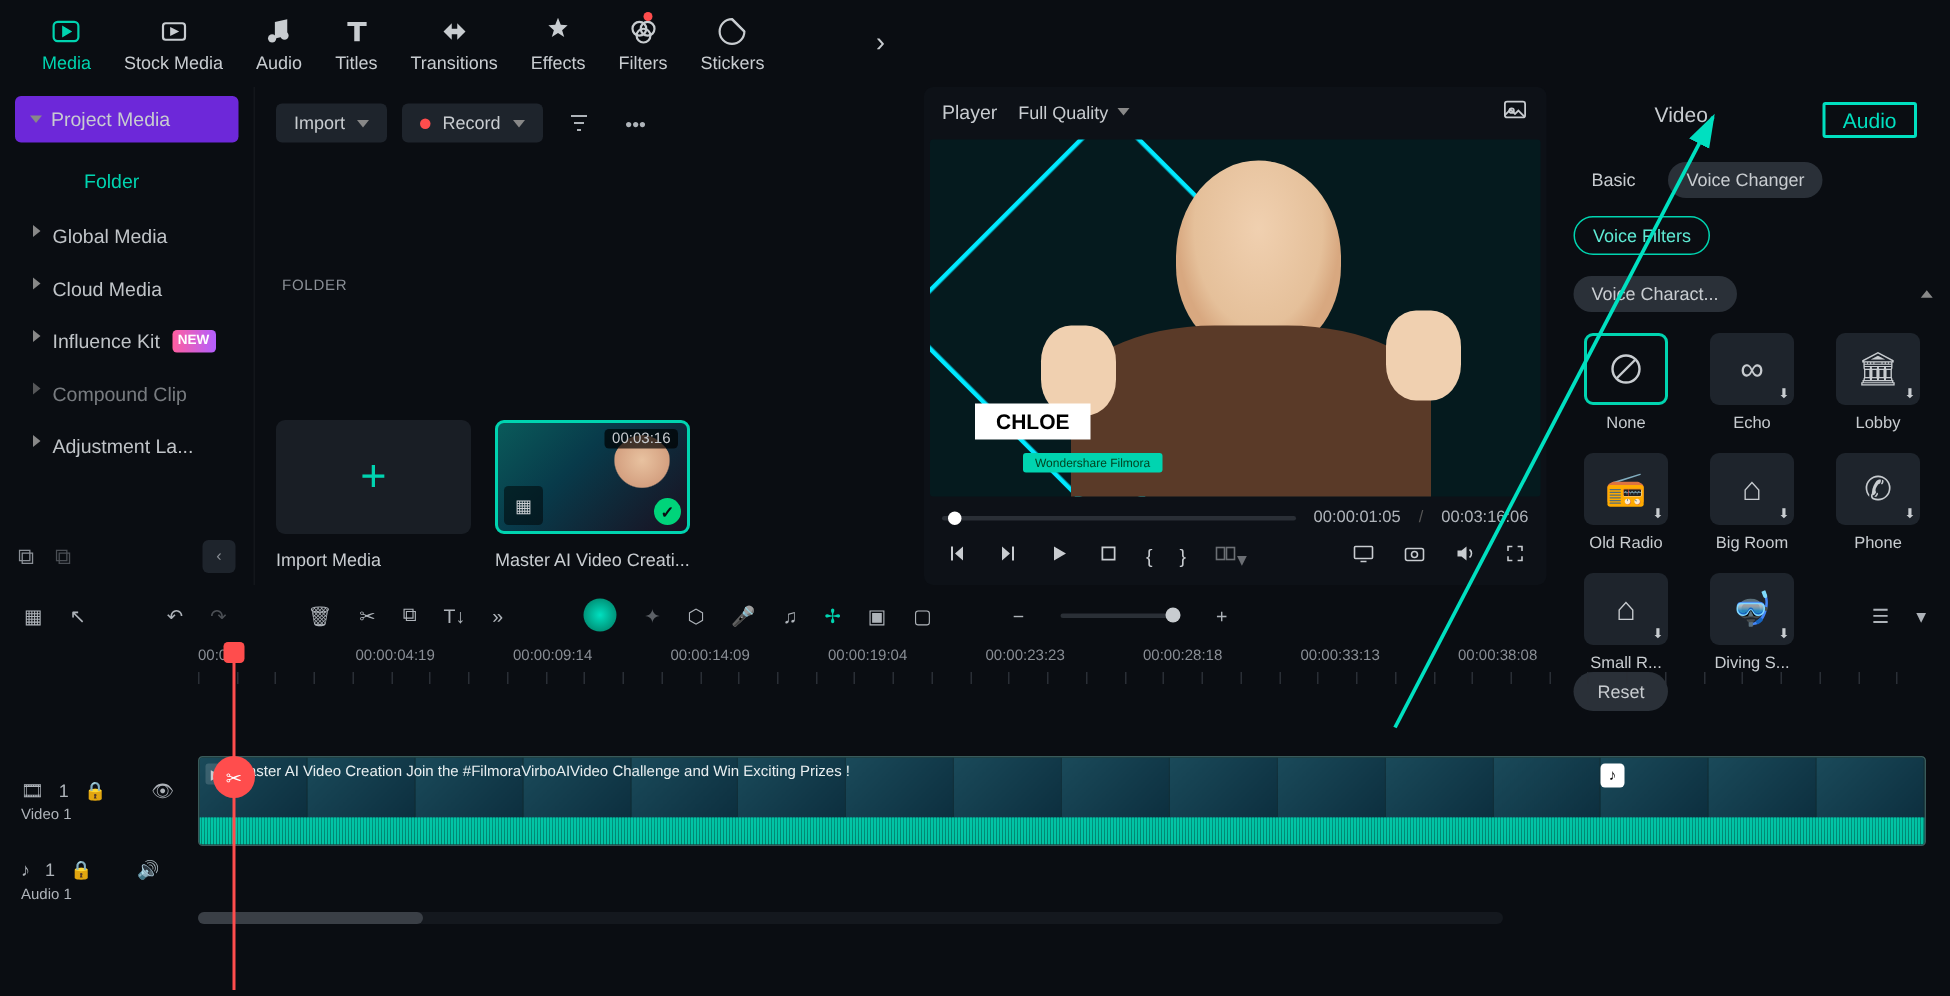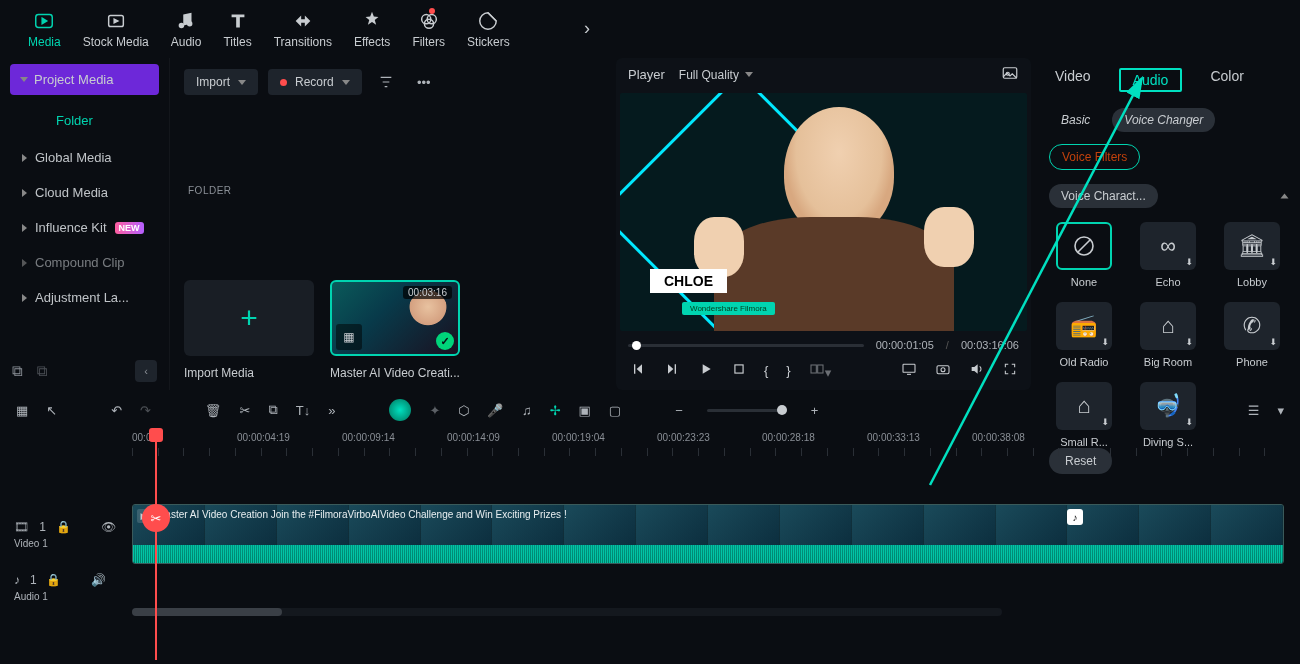--- a/index.html
+++ b/index.html
@@ -13,21 +13,21 @@
 .toolstrip .nxt { position:absolute; right:710px; top:18px; font-size:18px; color:#c8ccd0; }
 .dot-red { position:absolute; top:-2px; right:10px; width:6px; height:6px; border-radius:50%; background:#ff4d4d; }
 .svgicon { width:22px; height:22px; }
 
 
 .main { display:flex; height:332px; }
 .leftpanel { width:610px; display:flex; }
 .sidebar { width:170px; border-right:1px solid rgba(255,255,255,.04); display:flex; flex-direction:column; }
 .sidehead { margin:6px 10px; background:#6d28d9; border-radius:4px; padding:8px 10px; display:flex; align-items:center; gap:6px; font-size:13px; }
 .folderlink { color:#00d4b0; padding:12px 0 12px 56px; font-size:13px; }
-.sideitem { padding:10px 0 10px 22px; font-size:13px; display:flex; align-items:center; gap:8px; color:#c0c4c8; }
+.sideitem { padding:10px 0 10px 22px; font-size:13px; display:flex; gap:8px; color:#c0c4c8; }
 .tri { width:0; height:0; border-top:4px solid transparent; border-bottom:4px solid transparent; border-left:5px solid #888; }
 .tri.dn { border-left:4px solid transparent; border-right:4px solid transparent; border-top:5px solid #888; border-bottom:none; }
 .newbadge { background:linear-gradient(90deg,#ff5fa0,#b45fff); color:#fff; font-size:9px; padding:1px 4px; border-radius:3px; font-weight:600; }
 .sidefoot { margin-top:auto; display:flex; align-items:center; gap:14px; padding:8px 12px; font-size:15px; color:#8a8f96; }
 .collapse { margin-left:auto; background:#1e242c; width:22px; height:22px; border-radius:4px; display:flex; align-items:center; justify-content:center; font-size:11px; }
 
 .browser { flex:1; padding:10px 14px; display:flex; flex-direction:column;justify-content:space-between; }
 .brtop { display:flex; align-items:center; gap:10px; }
 .pill { background:#1e242c; border-radius:4px; padding:6px 12px; display:flex; align-items:center; gap:8px; font-size:12px; }
 .recdot { width:7px; height:7px; border-radius:50%; background:#ff4d4d; }
@@ -64,28 +64,28 @@
 .prog { display:flex; align-items:center; gap:12px; padding:4px 12px; font-size:11px; color:#aeb3b9; }
 .progbar { flex:1; height:3px; background:#2a2f36; border-radius:2px; position:relative; }
 .progdot { width:9px; height:9px; background:#fff; border-radius:50%; position:absolute; left:4px; top:-3px; }
 .sep { color:#555; }
 .pctrl { display:flex; align-items:center; gap:18px; padding:6px 14px 10px 14px; color:#c8ccd0; }
 .pctrl .spacer { flex:1; }
 
 
 .inspector { width:268px; padding:6px 12px 8px 18px; display:flex; flex-direction:column; }
 .insptabs { display:flex; gap:28px; padding:4px 0 10px 6px; font-size:14px; }
-.insptabs .t { cursor:pointer; }
+.insptabs .t { cursor:pointer;margin-left:48px; }
 .insptabs .t.hilite { color:#00e0c0; border:2px solid #00e0c0; padding:2px 12px; border-radius:2px; }
-.subtabs { display:flex; gap:10px; margin:6px 0 12px 0;font-style:italic; }
+.subtabs { display:flex; gap:10px; margin:6px 0 12px 0; }
 .subtab { padding:5px 12px; font-size:12px; border-radius:14px; }
 .subtab.active { background:#2a3038; }
 .chipwrap { display:flex; gap:8px; margin-bottom:14px; align-items:center; }
 .chip { padding:5px 12px; font-size:12px; border-radius:14px; border:1px solid #2a3038; }
-.chip.ac { border-color:#00d4b0; color:#c2410c; }
+.chip.ac { border-color:#00d4b0; color:#5eead4; }
 .chip.bg { background:#2a3038; border:none; }
 .chipwrap .tri { margin-left:auto; }
 .fxgrid { display:flex; flex-wrap:wrap; gap:14px; }
 .fx { width:70px; display:flex; flex-direction:column; align-items:center; gap:6px; font-size:11px; }
 .fx .tile { width:56px; height:48px; background:#1e242c; border-radius:6px; display:flex; align-items:center; justify-content:center; position:relative; font-size:22px; color:#c8ccd0; }
 .fx .tile.sel { border:2px solid #00d4b0; background:transparent; }
 .fx .dl { position:absolute; right:3px; bottom:3px; font-size:9px; color:#c8ccd0; }
 .reset { margin-top:auto; align-self:flex-start; background:#2a3038; border-radius:14px; padding:6px 16px; font-size:12px; }
 
 

